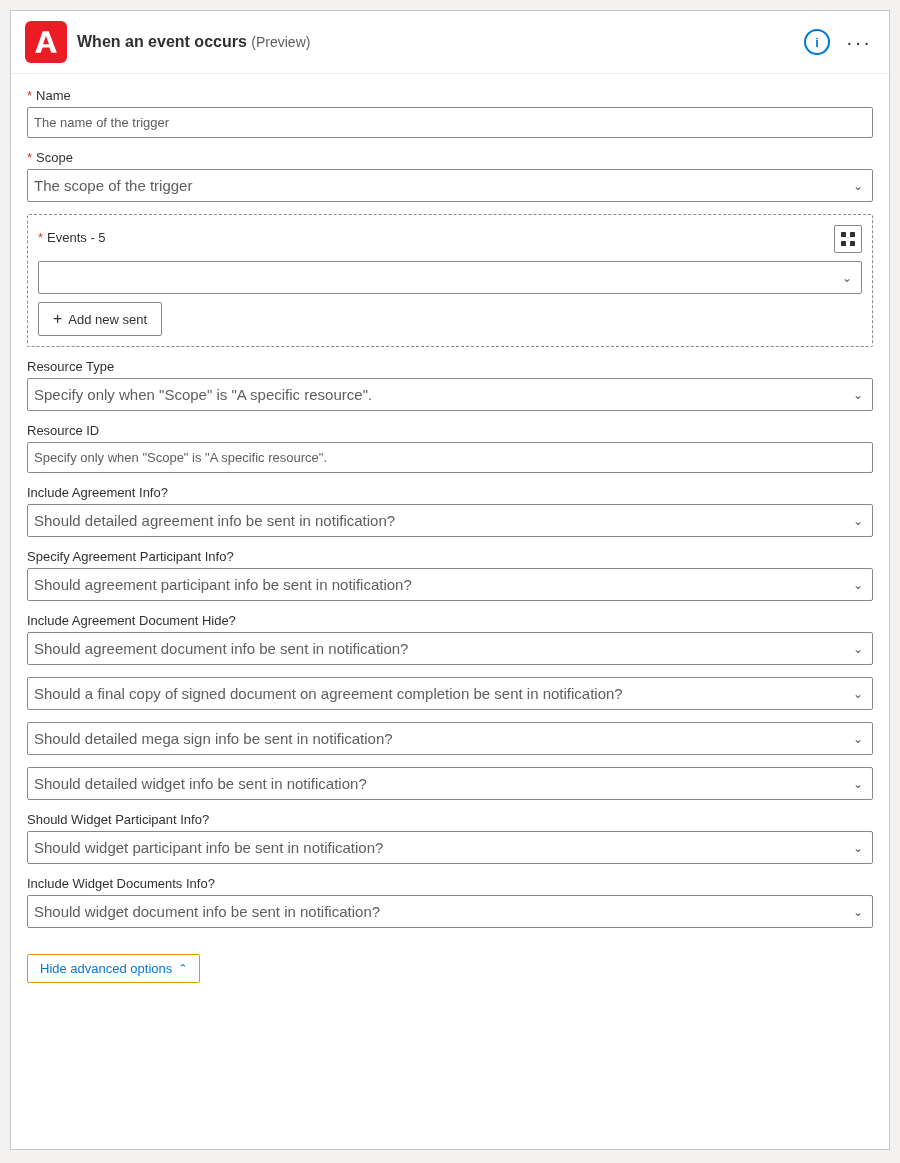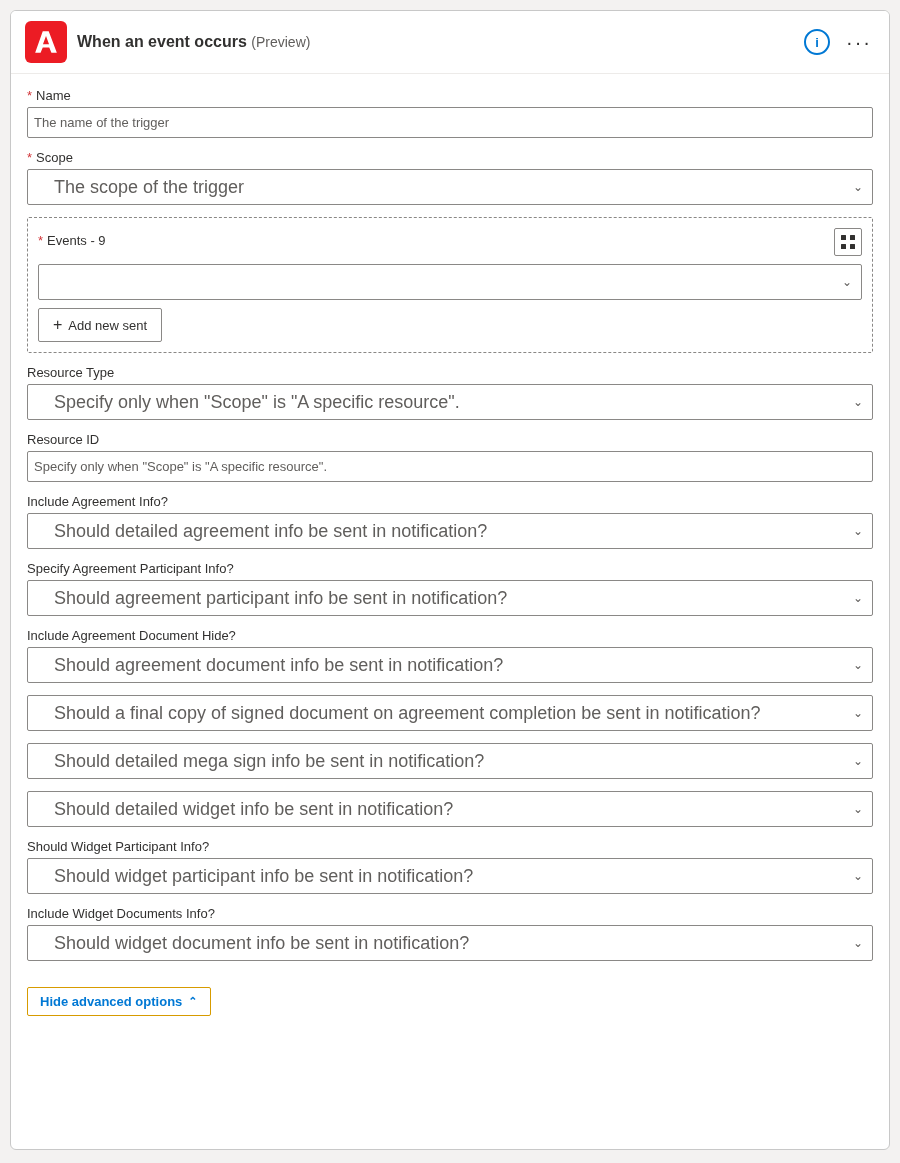--- a/index.html
+++ b/index.html
@@ -10,21 +10,21 @@
       justify-content: center;
       align-items: flex-start;
       min-height: 1163px;
       padding: 10px;
     }
     .card {
       background: #ffffff;
       border: 1px solid #c8c8c8;
       width: 890px;
       min-height: 1140px;
-      border-radius: 6px;
+      border-radius: 0;
       overflow: hidden;
     }
     .header {
       background: #ffffff;
       border-bottom: 1px solid #edebe9;
       padding: 10px 14px;
       display: flex;
       align-items: center;
       justify-content: space-between;
     }
@@ -128,22 +128,22 @@
       top: 50%;
       transform: translateY(-50%);
       pointer-events: none;
       color: #605e5c;
       font-size: 12px;
     }
     .select-wrapper select {
       width: 100%;
       border: 1px solid #8a8886;
       border-radius: 2px;
-      padding: 7px 32px 7px 26px;
-      font-size: 18px;
+      padding: 7px 32px 7px 6px;
+      font-size: 15px;
       color: #605e5c;
       background: #ffffff;
       appearance: none;
       cursor: pointer;
       outline: none;
     }
     .events-section {
       border: 1.5px dashed #8a8886;
       border-radius: 2px;
       padding: 10px;
@@ -188,21 +188,21 @@
       align-items: center;
       gap: 6px;
       border: 1.5px solid #d79b00;
       border-radius: 2px;
       padding: 6px 12px;
       font-size: 13px;
       color: #0078d4;
       cursor: pointer;
       background: #ffffff;
       margin-top: 14px;
-      font-weight: 700;
+      font-weight: 400;
     }
     .chevron-up {
       font-size: 11px;
       color: #0078d4;
     }
   </style>
 </head>
 <body>
 
 <div class="card">
@@ -252,21 +252,21 @@
         </select>
         <span class="chevron">⌄</span>
       </div>
     </div>
 
     
     <div class="events-section">
       <div class="events-header">
         <div class="field-label">
           <span class="required">*</span>
-          <span>Events - 9</span>
+          <span>Events - 5</span>
         </div>
         <div class="grid-icon">
           <svg width="16" height="16" viewBox="0 0 16 16" fill="#323130">
             <rect x="1" y="1" width="5" height="5" rx="0.5"></rect>
             <rect x="10" y="1" width="5" height="5" rx="0.5"></rect>
             <rect x="1" y="10" width="5" height="5" rx="0.5"></rect>
             <rect x="10" y="10" width="5" height="5" rx="0.5"></rect>
           </svg>
         </div>
       </div>

